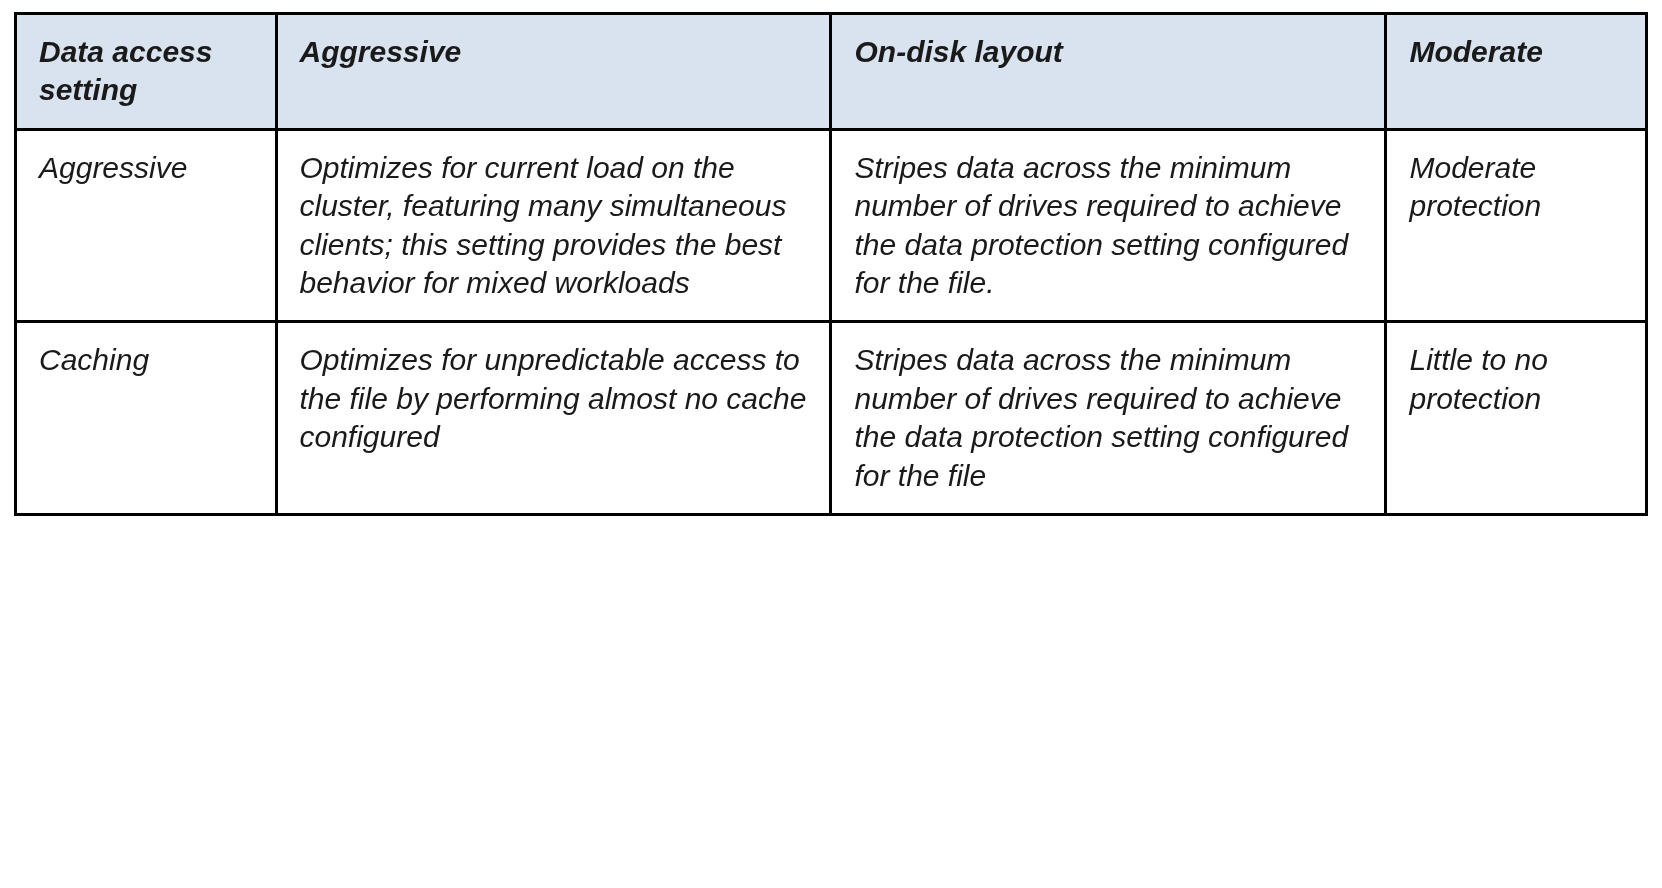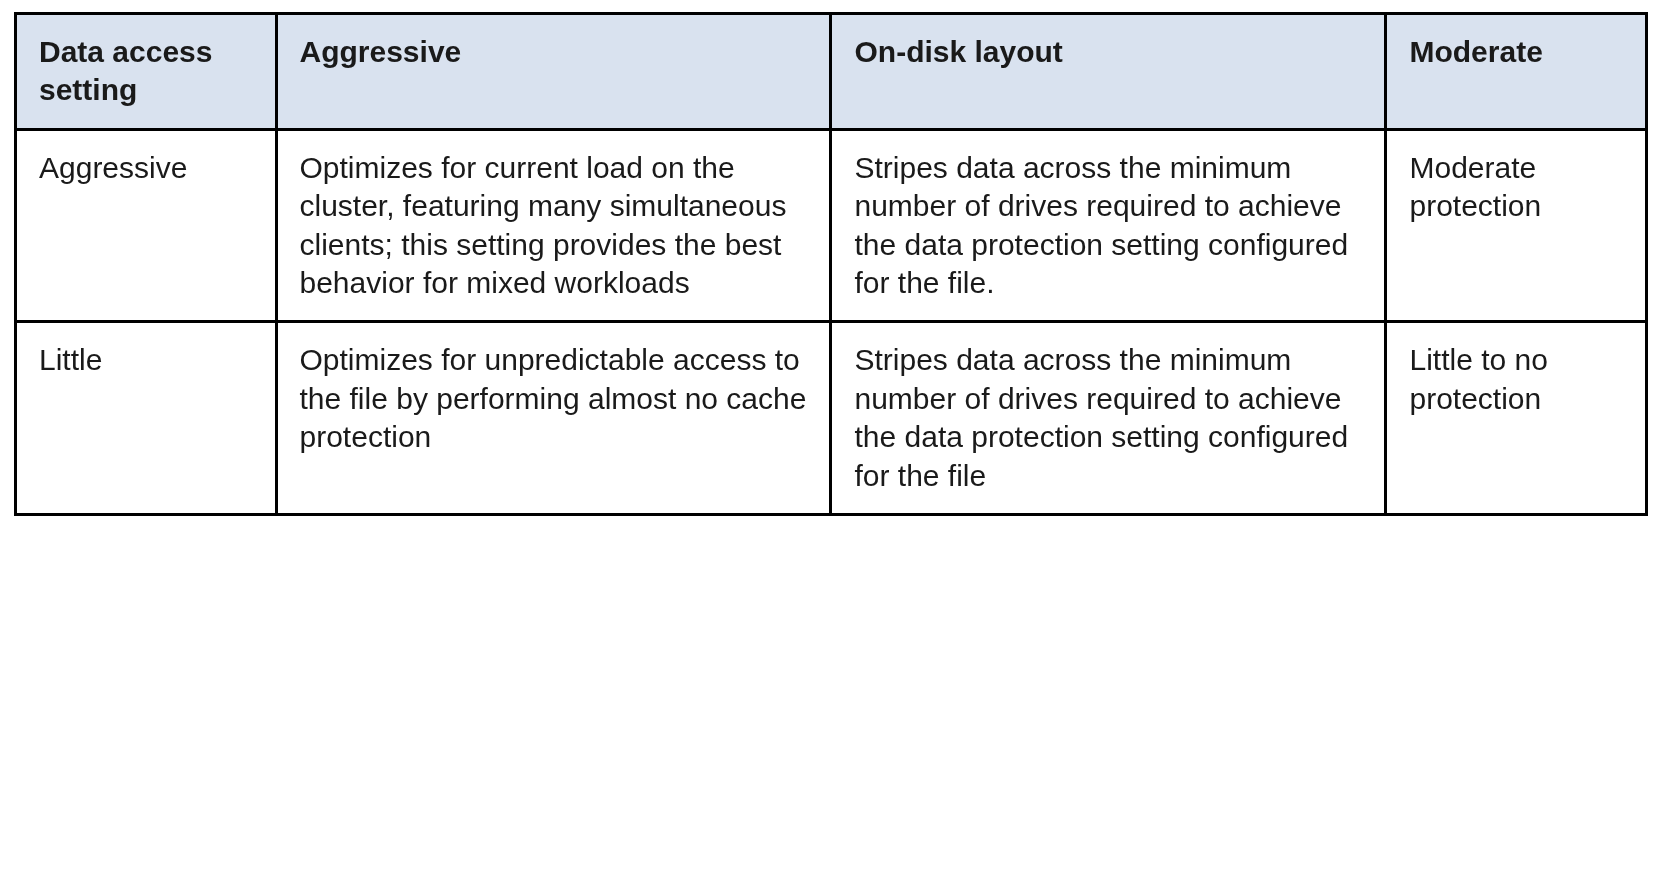--- a/index.html
+++ b/index.html
@@ -24,20 +24,21 @@
   col.c2 { width: 490px; }
   col.c3 { width: 230px; }
   th, td {
     border: 3px solid #000000;
     padding: 18px 22px;
     vertical-align: top;
     font-size: 30px;
     line-height: 1.28;
     color: #1a1a1a;
     text-align: left;
+    font-style: italic;
   }
   th {
     background: #d9e2ef;
     font-weight: 700;
   }
   td {
     font-weight: 400;
   }
 </style>
 </head>
@@ -60,20 +61,20 @@
       </tr>
     </thead>
     <tbody>
       <tr>
         <td>Aggressive</td>
         <td>Optimizes for current load on the cluster, featuring many simultaneous clients; this setting provides the best behavior for mixed workloads</td>
         <td>Stripes data across the minimum number of drives required to achieve the data protection setting configured for the file.</td>
         <td>Moderate protection</td>
       </tr>
       <tr>
-        <td>Little</td>
-        <td>Optimizes for unpredictable access to the file by performing almost no cache protection</td>
+        <td>Caching</td>
+        <td>Optimizes for unpredictable access to the file by performing almost no cache configured</td>
         <td>Stripes data across the minimum number of drives required to achieve the data protection setting configured for the file</td>
         <td>Little to no protection</td>
       </tr>
     </tbody>
   </table>
 </div>
 
 </body></html>

